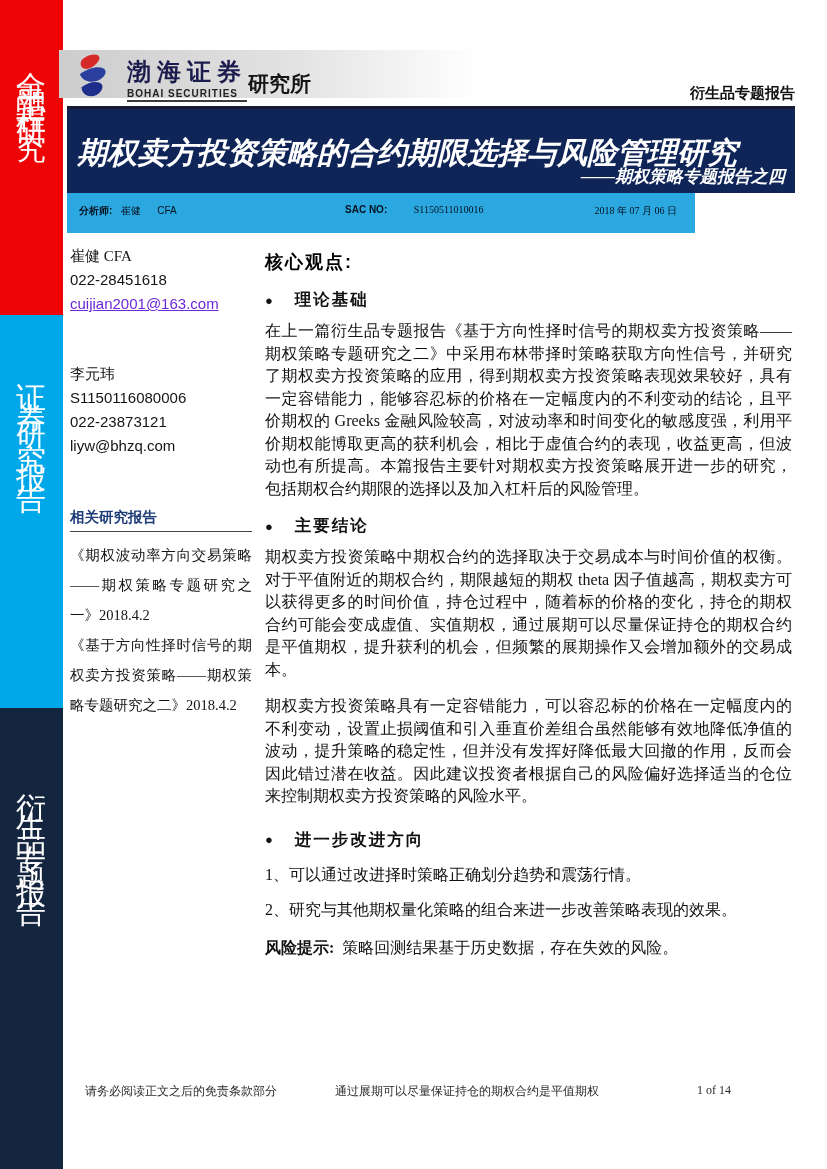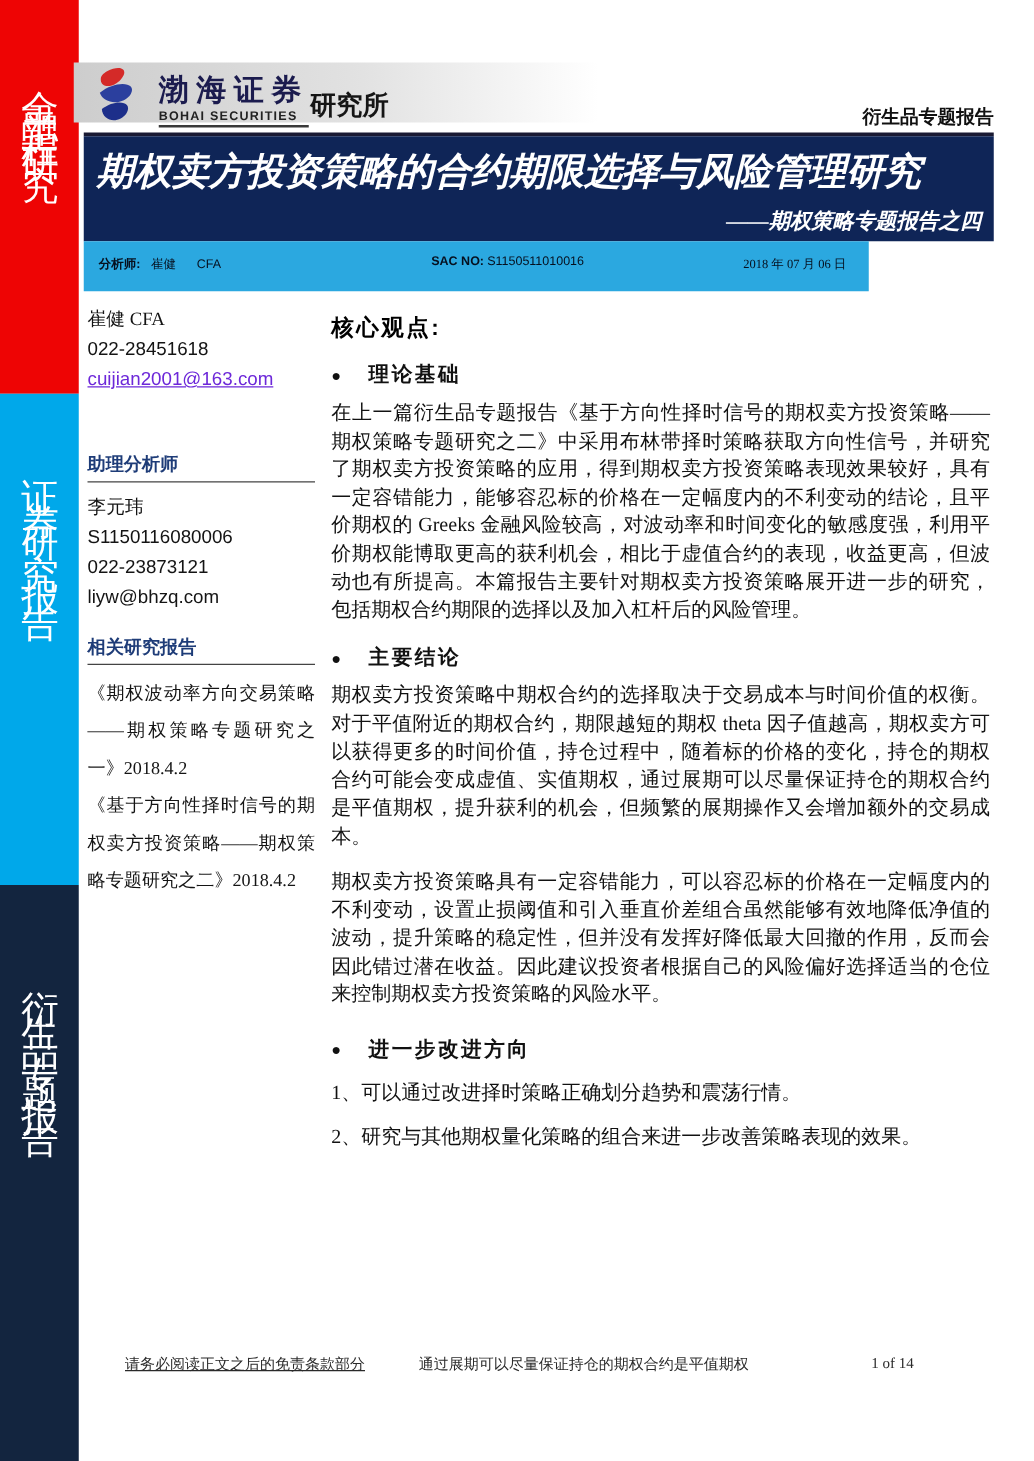--- a/index.html
+++ b/index.html
@@ -45,42 +45,42 @@
   }
   .report-type {
     position:absolute; right:32px; top:84px; font-size:15px; font-weight:bold;
     color:#101010; font-family:"Liberation Serif", serif;
   }
   .top-rule { position:absolute; left:67px; top:106px; width:728px; height:3px; background:#191932; }
 
   
   .banner { position:absolute; left:67px; top:109px; width:728px; height:84px; background:#0f2557; }
   .banner-title {
-    position:absolute; left:10px; top:8px; width:710px;
+    position:absolute; left:10px; top:24px; width:710px;
     color:#fff; font-size:30px; font-weight:bold; font-style:italic;
     font-family:"Liberation Serif", serif; white-space:nowrap; letter-spacing:0px;
   }
   .banner-sub {
     position:absolute; right:10px; bottom:5px;
     color:#fff; font-size:17px; font-weight:bold; font-style:italic;
     font-family:"Liberation Serif", serif;
   }
 
   
   .analyst-bar {
     position:absolute; left:67px; top:193px; width:628px; height:40px; background:#2ba8e0;
     font-size:10px; color:#06101f; font-family:"Liberation Serif", serif;
   }
   .analyst-bar .bold { font-weight:bold; font-family:"Liberation Sans", sans-serif; }
   .ab-left  { position:absolute; left:12px;  top:11px; }
   .ab-mid   { position:absolute; left:278px; top:11px; }
   .ab-right { position:absolute; right:18px; top:11px; }
   .ab-name { margin-left:6px; }
   .ab-cert { margin-left:14px; font-family:"Liberation Sans", sans-serif; }
-  .ab-sac  { margin-left:0; font-family:Liberation Sans, sans-serif; }
+  .ab-sac  { margin-left:24px; font-family:Liberation Serif, serif; }
 
   
   .panel { position:absolute; left:70px; width:182px; font-size:15px; }
   .panel h3 {
     font-size:14.5px; font-weight:bold; color:#1e3c78;
     font-family:"Liberation Serif", serif; padding-bottom:4px;
     border-bottom:1.5px solid #444; margin-bottom:8px;
   }
   .panel .pline { line-height:24px; font-family:"Liberation Sans", sans-serif; color:#141414; }
   .panel .pline.cjk { font-family:"Liberation Serif", serif; }
@@ -106,21 +106,21 @@
     margin-top:9px; font-size:16px; line-height:22.5px; text-align:justify;
     color:#121212; font-family:"Liberation Serif", serif;
   }
   .para + .para { margin-top:14px; }
   .num-line { margin-top:13px; font-size:16px; line-height:22px; font-family:"Liberation Serif", serif; }
   .risk { margin-top:16px; font-size:16px; line-height:22px; font-family:"Liberation Serif", serif; }
   .risk .risk-label { font-weight:bold; margin-right:8px; }
 
   
   .footer { position:absolute; top:1083px; left:0; width:827px; font-size:12px; color:#2a2a2a; }
-  .f-disclaimer { position:absolute; left:100px;  white-space:nowrap;text-decoration:underline; }
+  .f-disclaimer { position:absolute; left:85px;  white-space:nowrap; }
   .f-qual       { position:absolute; left:335px; white-space:nowrap; }
   .f-page       { position:absolute; left:697px; white-space:nowrap; font-family:"Liberation Serif", serif; }
 </style>
 </head>
 <body>
 
 <div id="page">
 
   <div class="side side-red">
     <div class="vtext">金融工程研究</div>
@@ -167,21 +167,20 @@
     <div class="ab-right">2018 年 07 月 06 日</div>
   </div>
 
   <div class="panel" id="panel-analyst">
     <div class="pline cjk">崔健  CFA</div>
     <div class="pline">022-28451618</div>
     <div class="pline"><a class="email">cuijian2001@163.com</a></div>
   </div>
 
   <div class="panel" id="panel-assistant">
-    <h3>助理分析师</h3>
     <div class="pline cjk">李元玮</div>
     <div class="pline">S1150116080006</div>
     <div class="pline">022-23873121</div>
     <div class="pline">liyw@bhzq.com</div>
   </div>
 
   <div class="panel" id="panel-related">
     <h3>相关研究报告</h3>
     <div class="rel-item">《期权波动率方向交易策略——期权策略专题研究之一》2018.4.2</div>
     <div class="rel-item">《基于方向性择时信号的期权卖方投资策略——期权策略专题研究之二》2018.4.2</div>
@@ -203,20 +202,23 @@
     <div class="para">期权卖方投资策略中期权合约的选择取决于交易成本与时间价值的权衡。对于平值附近的期权合约，期限越短的期权 theta 因子值越高，期权卖方可以获得更多的时间价值，持仓过程中，随着标的价格的变化，持仓的期权合约可能会变成虚值、实值期权，通过展期可以尽量保证持仓的期权合约是平值期权，提升获利的机会，但频繁的展期操作又会增加额外的交易成本。</div>
     <div class="para">期权卖方投资策略具有一定容错能力，可以容忍标的价格在一定幅度内的不利变动，设置止损阈值和引入垂直价差组合虽然能够有效地降低净值的波动，提升策略的稳定性，但并没有发挥好降低最大回撤的作用，反而会因此错过潜在收益。因此建议投资者根据自己的风险偏好选择适当的仓位来控制期权卖方投资策略的风险水平。</div>
 
     <div class="bullet-row" style="margin-top:21px;">
       <span class="bullet-dot">●</span>
       <span class="bullet-title">进一步改进方向</span>
     </div>
     <div class="num-line">1、可以通过改进择时策略正确划分趋势和震荡行情。</div>
     <div class="num-line">2、研究与其他期权量化策略的组合来进一步改善策略表现的效果。</div>
 
+    <div class="risk">
+      <span class="risk-label">风险提示:</span><span>策略回测结果基于历史数据，存在失效的风险。</span>
+    </div>
   </div>
 
   <div class="footer">
     <span class="f-disclaimer">请务必阅读正文之后的免责条款部分</span>
     <span class="f-qual">通过展期可以尽量保证持仓的期权合约是平值期权</span>
     <span class="f-page">1 of 14</span>
   </div>
 
 </div>
 

